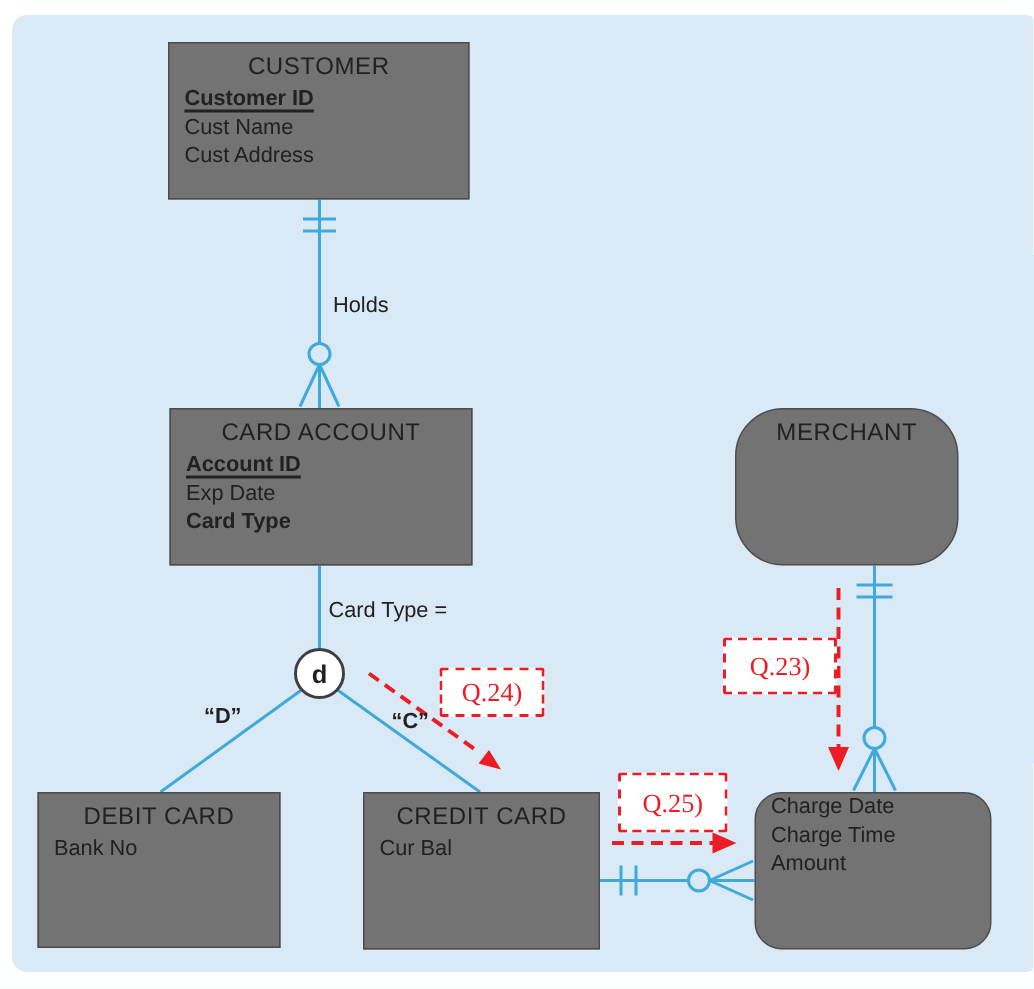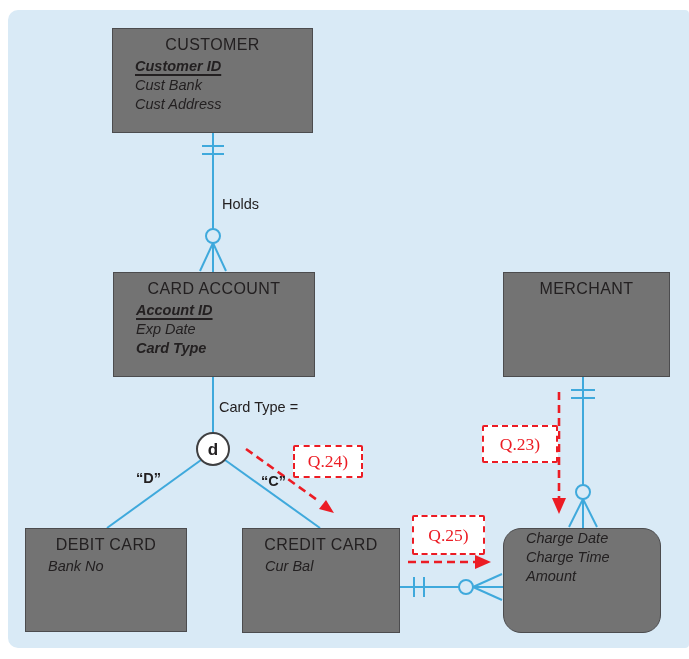--- a/index.html
+++ b/index.html
@@ -47,21 +47,21 @@
     color: var(--text-dark);
   }
   .entity.rounded { border-radius: 18px; }
   .etitle {
     text-align: center;
     font-size: 16px;
     letter-spacing: 0.4px;
     padding-top: 7px;
     height: 28px;
   }
-  .attrs { padding: 0 6px 0 22px; font-style: italic; }
+  .attrs { padding: 0 6px 0 10px; }
   .attr {
     font-size: 14.5px;
     line-height: 19px;
     white-space: nowrap;
   }
   .attr.key {
     font-weight: 700;
     text-decoration: underline;
     text-decoration-thickness: 1.5px;
     text-underline-offset: 3px;
@@ -160,35 +160,35 @@
     <g>
       <line class="red-dash" x1="408" y1="562" x2="476" y2="562"></line>
       <polygon class="red-head" points="491,562 475,555 475,569"></polygon>
     </g>
   </svg>
 
   <div class="entity" style="left:112px; top:28px; width:201px; height:105px;">
     <div class="etitle">CUSTOMER</div>
     <div class="attrs">
       <div class="attr key">Customer ID</div>
-      <div class="attr">Cust Bank</div>
+      <div class="attr">Cust Name</div>
       <div class="attr">Cust Address</div>
     </div>
   </div>
 
   <div class="entity" style="left:113px; top:272px; width:202px; height:105px;">
     <div class="etitle">CARD ACCOUNT</div>
     <div class="attrs">
       <div class="attr key">Account ID</div>
       <div class="attr">Exp Date</div>
       <div class="attr bold">Card Type</div>
     </div>
   </div>
 
-  <div class="entity" style="left:503px; top:272px; width:167px; height:105px;">
+  <div class="entity" style="left:490px; top:272px; width:149px; height:105px;border-radius:32px;">
     <div class="etitle">MERCHANT</div>
   </div>
 
   <div class="entity" style="left:25px; top:528px; width:162px; height:104px;">
     <div class="etitle">DEBIT CARD</div>
     <div class="attrs">
       <div class="attr">Bank No</div>
     </div>
   </div>
 

